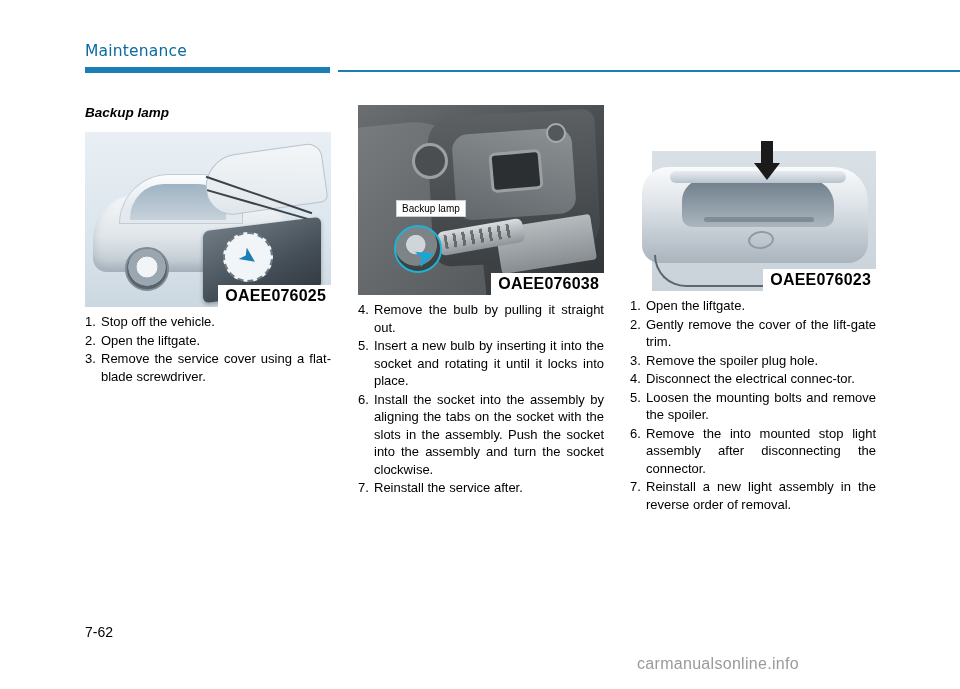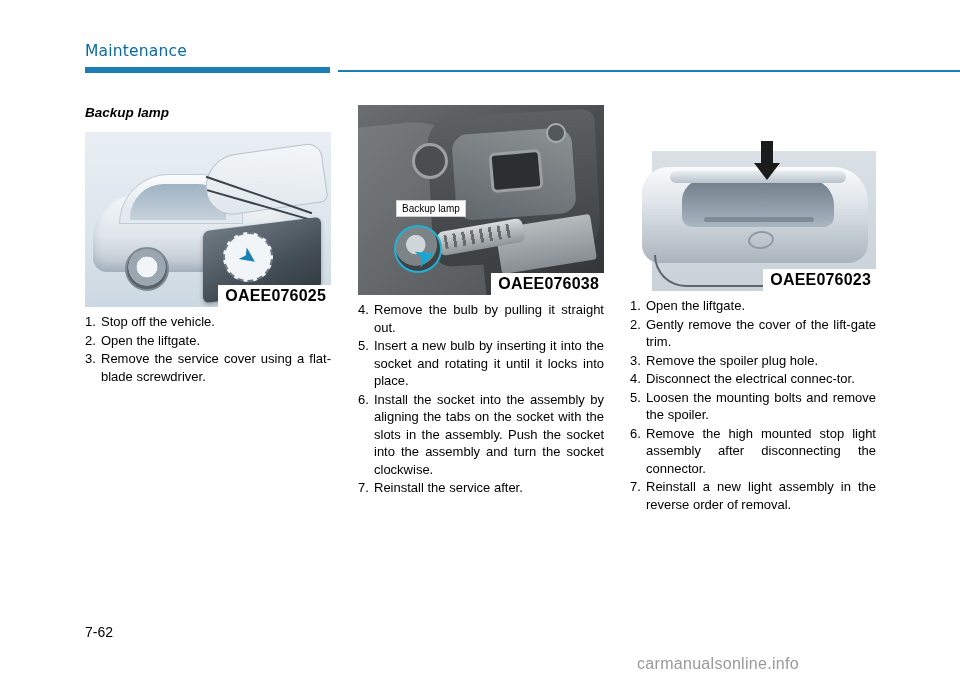--- a/index.html
+++ b/index.html
@@ -522,21 +522,21 @@
       <li class="step">
         <span class="num">4.</span>
         <span class="txt">Disconnect the electrical connec-tor.</span>
       </li>
       <li class="step">
         <span class="num">5.</span>
         <span class="txt">Loosen the mounting bolts and remove the spoiler.</span>
       </li>
       <li class="step">
         <span class="num">6.</span>
-        <span class="txt">Remove the high mounted stop light assembly after disconnecting the connector.</span>
+        <span class="txt">Remove the into mounted stop light assembly after disconnecting the connector.</span>
       </li>
       <li class="step">
         <span class="num">7.</span>
         <span class="txt">Reinstall a new light assembly in the reverse order of removal.</span>
       </li>
     </ul>
   </div>
 
   <div class="page-number">7-62</div>
   <div class="watermark">carmanualsonline.info</div>

